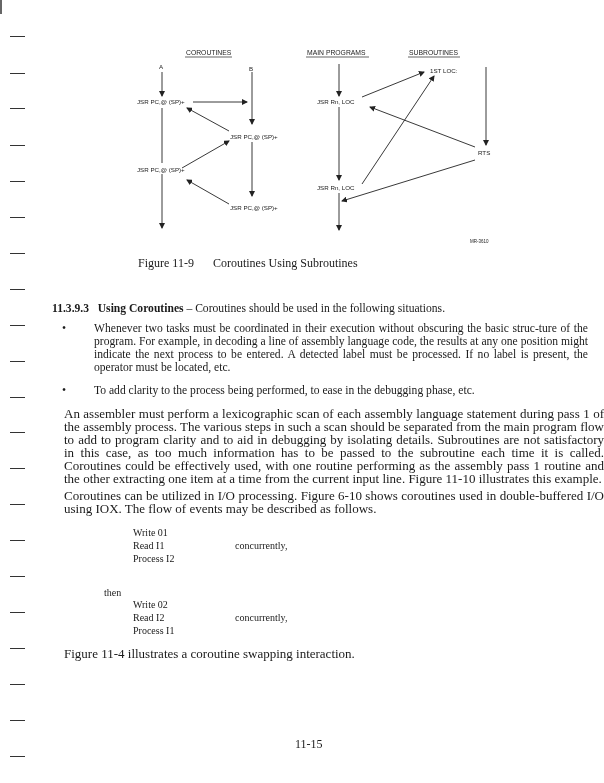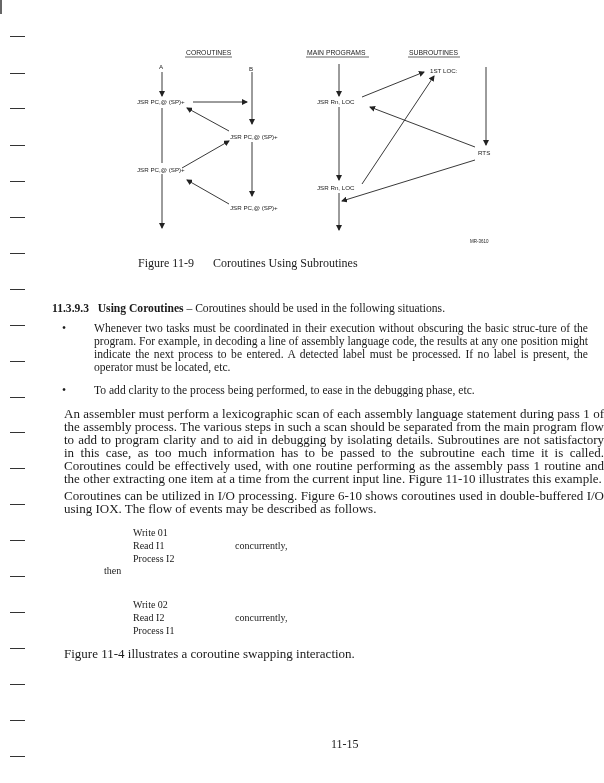--- a/index.html
+++ b/index.html
@@ -13,21 +13,21 @@
   .dhead { font-family: "Liberation Sans", sans-serif; font-size: 6.8px; fill: #222; }
   .caption { position: absolute; left: 138px; top: 256px; font-size: 12px; }
   .caption .num { margin-right: 16px; }
   .section { position: absolute; left: 52px; top: 290px; width: 540px; font-size: 11.6px; line-height: 13px; margin-top: 12px; }
   .section b { font-weight: bold; }
   .bullet { position: absolute; left: 62px; width: 530px; font-size: 11.6px; line-height: 13px; }
   .bullet .dot { position: absolute; left: 0; top: 0; }
   .bullet .txt { position: absolute; left: 32px; width: 494px; text-align: justify; }
   .para { position: absolute; left: 64px; width: 540px; font-size: 13px; line-height: 13px; text-align: justify; }
   .flow { position: absolute; font-size: 10px; line-height: 13px; }
-  .pagenum { position: absolute; left: 295px; top: 737px; font-size: 12px; margin-left: 36px; }
+  .pagenum { position: absolute; left: 295px; top: 737px; font-size: 12px; }
 </style>
 </head>
 <body>
 
 <div class="margin-ticks">
   <div class="edge-mark"></div>
   <div class="tick" style="top:36px"></div>
   <div class="tick" style="top:73px"></div>
   <div class="tick" style="top:108px"></div>
   <div class="tick" style="top:145px"></div>
@@ -123,21 +123,21 @@
 
 <div class="para" style="top:407px">An assembler must perform a lexicographic scan of each assembly language statement during pass 1 of the assembly process. The various steps in such a scan should be separated from the main program flow to add to program clarity and to aid in debugging by isolating details. Subroutines are not satisfactory in this case, as too much information has to be passed to the subroutine each time it is called. Coroutines could be effectively used, with one routine performing as the assembly pass 1 routine and the other extracting one item at a time from the current input line. Figure 11-10 illustrates this example.</div>
 <div class="para" style="top:489px">Coroutines can be utilized in I/O processing. Figure 6-10 shows coroutines used in double-buffered I/O using IOX. The flow of events may be described as follows.</div>
 
 <div class="flow" style="left:133px; top:526px">
   <div>Write 01</div>
   <div>Read I1</div>
   <div>Process I2</div>
 </div>
 <div class="flow" style="left:235px; top:539px">concurrently,</div>
-<div class="flow" style="left:104px; top:564px">then</div>
+<div class="flow" style="left:104px; top:586px">then</div>
 <div class="flow" style="left:133px; top:598px">
   <div>Write 02</div>
   <div>Read I2</div>
   <div>Process I1</div>
 </div>
 <div class="flow" style="left:235px; top:611px">concurrently,</div>
 
 <div class="para" style="top:647px">Figure 11-4 illustrates a coroutine swapping interaction.</div>
 
 <div class="pagenum">11-15</div>

